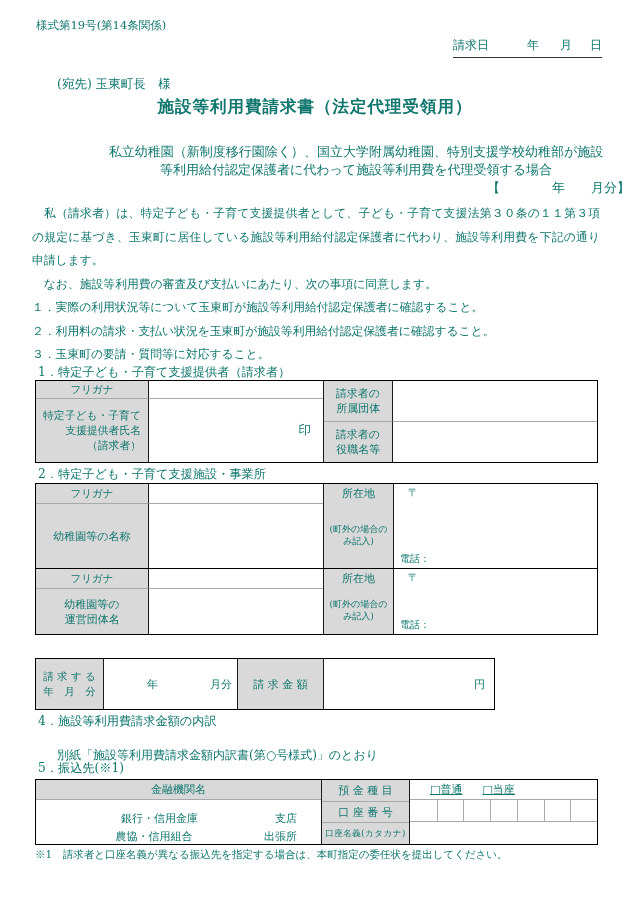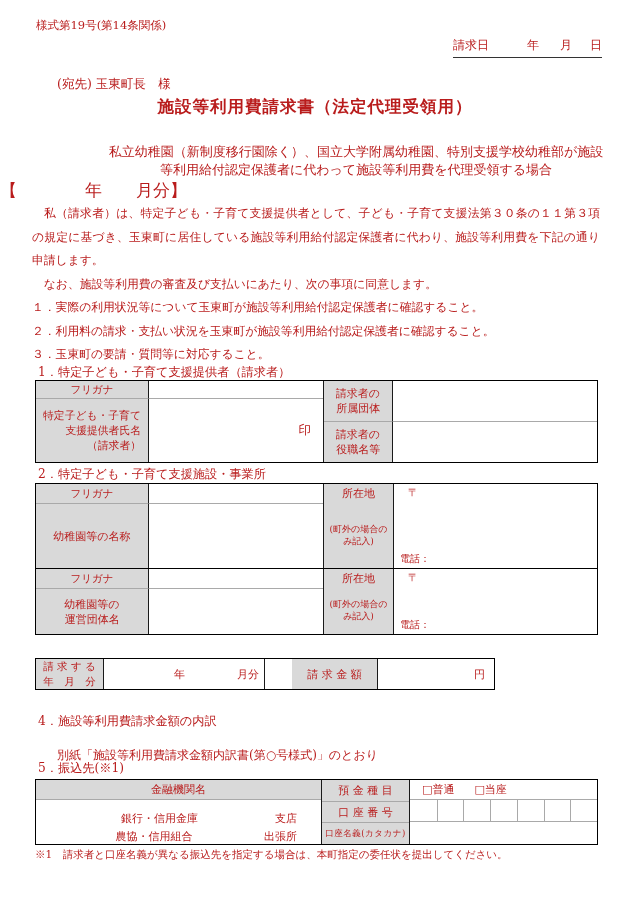--- a/index.html
+++ b/index.html
@@ -3,34 +3,34 @@
 <meta charset="utf-8">
 <style>
   :root{
     --cell-shading:#d9d9d9;
     --border-dark:#1a1a1a;
     --border-hairline:#a9a9a9;
   }
   html,body{margin:0;padding:0;background:#888;}
   .page{
     position:relative;width:630px;height:903px;background:#ffffff;
-    font-family:"DejaVu Serif","Liberation Serif",serif;color:#b91c1c;
+    font-family:"DejaVu Serif","Liberation Serif",serif;color:#0f766e;
     overflow:hidden;margin:0 auto;
   }
   .abs{position:absolute;}
   
   .form-no{top:18px;left:36px;font-size:11.5px;}
   .date-line{top:37px;left:453px;border-bottom:1px solid #333;padding-bottom:3px;font-size:12px;display:flex;align-items:baseline;}
   .date-line .yy{margin-left:38px;}
   .date-line .mm{margin-left:21px;}
   .date-line .dd{margin-left:18px;}
   .addressee{top:76px;left:57px;font-size:12.5px;}
   .doc-title{top:96px;left:0;width:630px;text-align:center;font-size:16.5px;font-weight:600;letter-spacing:1px;}
   .subtitle{top:143px;left:0;width:630px;text-align:center;font-size:13px;line-height:17.5px;padding-left:41px;}
-  .period{top:179px;left:0;width:630px;text-align:left;font-size:17px;}
+  .period{top:179px;left:0;width:630px;text-align:right;font-size:13px;}
   
   .bodytext{top:202px;left:32px;width:568px;font-size:11.8px;line-height:23.5px;}
   .bodytext p{margin:0;text-align:justify;}
   .bodytext .item{text-align:left;}
   
   .sec-h{left:38px;font-size:12.2px;}
   .sec-note{left:57px;font-size:12px;}
   .footnote{top:848px;left:35px;font-size:10.5px;}
   
   .tbl{position:absolute;border:1.5px solid #000;box-sizing:border-box;background:#fff;}
@@ -54,38 +54,38 @@
   .t2-b1{height:84px;}
   .t2-b2{height:66px;border-top:1px solid #000;}
   .t2-name{font-size:11px;line-height:15px;}
   .loc-cell{grid-row:1 / span 2;grid-column:3;display:flex;flex-direction:column;align-items:center;font-size:11px;}
   .loc-cell .loc-title{margin-top:2px;}
   .loc-note{font-size:9px;line-height:12px;text-align:center;margin-top:auto;margin-bottom:auto;}
   .locv-cell{grid-row:1 / span 2;grid-column:4;position:relative;font-size:10.5px;}
   .postal{position:absolute;top:2px;left:14px;}
   .phone{position:absolute;bottom:2px;left:6px;font-size:10px;}
   
-  .t3{top:658px;left:35px;width:460px;height:32px;display:grid;grid-template-columns:68px 134px 86px 1fr;font-size:11px;gap:27px;}
+  .t3{top:658px;left:35px;width:460px;height:52px;display:grid;grid-template-columns:68px 134px 86px 1fr;font-size:11px;}
   .t3-lbl1{font-size:10.5px;line-height:15px;}
   .t3-val1{display:flex;align-items:center;}
   .t3-val1 .y{flex:1;text-align:center;}
   .t3-val1 .m{padding-right:5px;margin-left:9px;}
   .t3-yen{display:flex;align-items:center;justify-content:flex-end;padding-right:9px;}
   
   .t5{top:779px;left:35px;width:563px;height:66px;display:flex;font-size:11px;}
   .t5-c1{width:286px;display:flex;flex-direction:column;border-right:1px solid var(--border-dark);}
   .t5-c1-h{height:20px;}
   .t5-c1-b{flex:1;display:flex;flex-direction:column;justify-content:flex-end;gap:3px;}
   .bank-line{display:flex;align-items:center;padding:0 24px 0 8px;}
   .bank-line .bank{flex:1;text-align:center;}
   .t5-c2{width:88px;display:flex;flex-direction:column;border-right:1px solid var(--border-dark);}
   .t5-c2 div{flex:1;}
   .t5-acct-name{font-size:8.5px;letter-spacing:0.5px;}
   .t5-c3{flex:1;display:flex;flex-direction:column;}
-  .cb-row{height:20px;display:flex;align-items:center;gap:20px;padding-left:12px;}
+  .cb-row{height:20px;display:flex;align-items:center;gap:20px;padding-left:20px;text-decoration:underline;}
   .digit-row{height:22px;display:grid;grid-template-columns:repeat(7,1fr);}
   .digit-cell{border-left:1px solid var(--border-hairline);}
   .digit-cell:first-child{border-left:none;}
   .t5-c3 .rest{flex:1;}
 </style>
 </head>
 <body>
 
 <div class="page">
 

